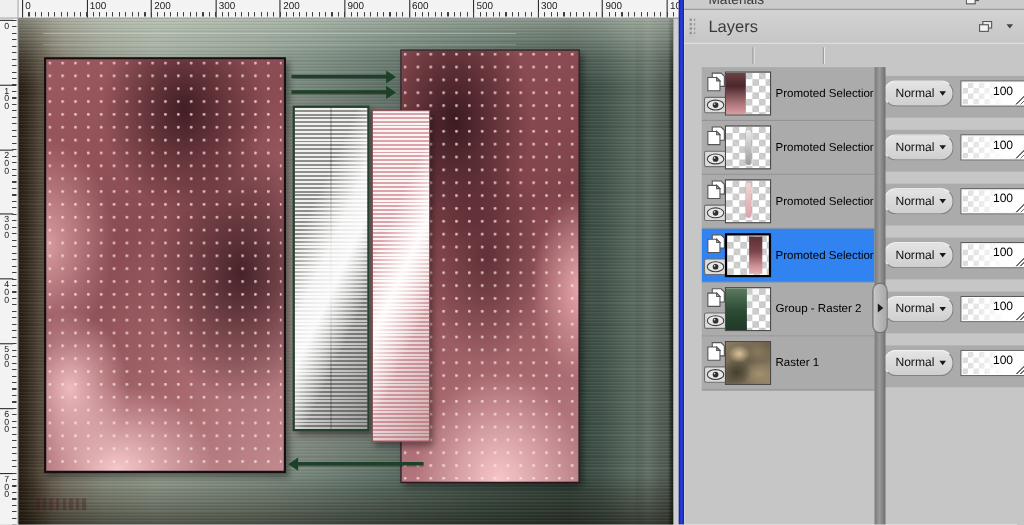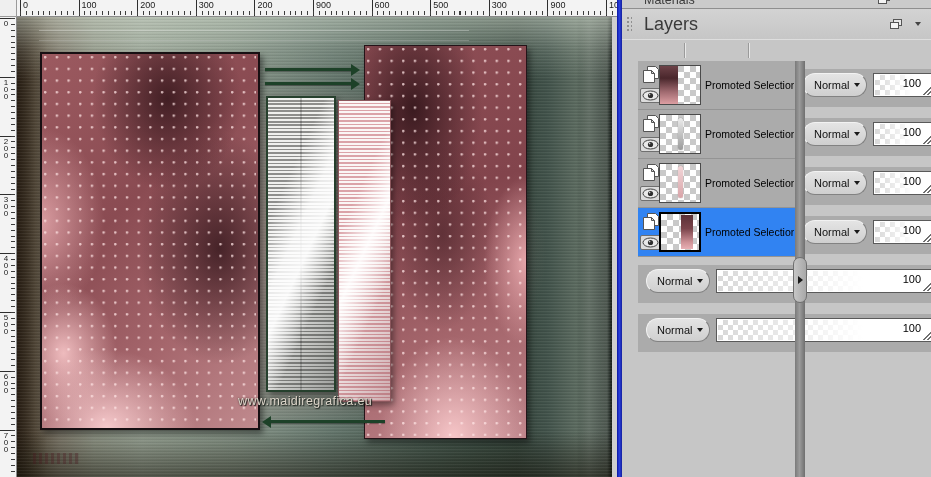--- a/index.html
+++ b/index.html
@@ -96,21 +96,21 @@
   .palette{position:absolute;left:622px;top:0;width:309px;height:477px;background:#ffffff;font-size:11px;color:#000;}
   .materials-bar{position:absolute;left:0;top:0;right:0;height:9px;overflow:hidden;
     background:#cbcbcb;border-bottom:1px solid #8f8f8f;box-sizing:border-box;}
   .materials-title{position:absolute;top:-7px;left:22px;font-size:12.5px;color:#3c3c3c;}
   .materials-bar .pal-restore-icon{position:absolute;right:40px;top:-6px;}
 
   .layers-header{position:absolute;left:0;top:9px;right:0;height:30px;
     background:linear-gradient(180deg,#d3d3d3,#c6c6c6);display:flex;align-items:center;}
   .grip{width:6px;height:17px;margin-left:4px;
     background-image:radial-gradient(circle,#909090 1px,transparent 1.3px);background-size:4px 4px;}
-  .pal-title{margin-left:12px;font-size:18px;color:#3a3a3a;}
+  .pal-title{margin-left:12px;font-size:15px;color:#3a3a3a;}
   .header-icons{margin-left:auto;display:flex;align-items:center;gap:12px;margin-right:10px;}
   .pal-restore-icon svg{display:block;}
   .menu-arrow{width:0;height:0;border-top:4px solid #444;border-left:3.5px solid transparent;border-right:3.5px solid transparent;}
 
   .layers-toolbar{position:absolute;left:0;top:39px;right:0;height:22px;background:#c6c6c6;
     border-top:1px solid #dedede;}
   .tb-sep{position:absolute;top:3px;height:15px;width:0;border-left:1px solid #9a9a9a;border-right:1px solid #e8e8e8;}
 
   .layers-list{position:absolute;left:0;top:61px;right:0;bottom:0;background:#c6c6c6;}
   .rows{position:absolute;left:0;right:0;top:0;}
@@ -233,21 +233,20 @@
       <div class="rect-right">
           <div class="dots"></div>
         </div>
       <div class="bar-gray"></div>
       <div class="bar-pink"></div>
 
       <div class="cv-arrow arrow-1"></div>
       <div class="cv-arrow arrow-2"></div>
       <div class="cv-arrow left arrow-3"></div>
 
-      <div class="wm-site">www.maidiregrafica.eu</div>
       <div class="sig"></div>
     </div>
   </div>
 
   <div class="divider-blue"></div>
 
   <div class="palette">
 
     <div class="materials-bar">
       <span class="materials-title">Materials</span>
@@ -403,34 +402,70 @@
       </div>
       <div class="opacity-box">
         <span class="checker"></span>
         <span class="opacity-value">100</span>
         <span class="resize-grip"></span>
       </div>
     </div>
   </div>
           <div class="layer-row group">
     <div class="row-gutter"></div>
+    <div class="row-main">
+      <span class="btn-pages">
+        <svg width="19" height="20" viewBox="0 0 19 20">
+          <path d="M6.5 1.5h8l3 3v9h-11z" fill="#ffffff" stroke="#555"></path>
+          <path d="M2.5 5.5h8l3 3v9h-11z" fill="#ffffff" stroke="#555"></path>
+          <path d="M10.5 5.5v3h3z" fill="#dcdcdc" stroke="#555"></path>
+        </svg>
+      </span>
+      <span class="btn-eye">
+        <svg width="17" height="11" viewBox="0 0 17 11">
+          <ellipse cx="8.5" cy="5.5" rx="7.5" ry="4.5" fill="#e9e9e9" stroke="#3f3f3f"></ellipse>
+          <circle cx="8.5" cy="5.5" r="2.6" fill="#2f2f2f"></circle>
+          <circle cx="7.6" cy="4.6" r="0.8" fill="#cfcfcf"></circle>
+        </svg>
+      </span>
+      <span class="thumb green-group"></span>
+      <span class="layer-name">Group - Raster 2</span>
+    </div>
     <div class="row-controls">
       <div class="blend-dropdown">
         <span class="blend-label">Normal</span>
         <span class="dd-arrow"></span>
       </div>
       <div class="opacity-box">
         <span class="checker"></span>
         <span class="opacity-value">100</span>
         <span class="resize-grip"></span>
       </div>
     </div>
   </div>
           <div class="layer-row">
     <div class="row-gutter"></div>
+    <div class="row-main">
+      <span class="btn-pages">
+        <svg width="19" height="20" viewBox="0 0 19 20">
+          <path d="M6.5 1.5h8l3 3v9h-11z" fill="#ffffff" stroke="#555"></path>
+          <path d="M2.5 5.5h8l3 3v9h-11z" fill="#ffffff" stroke="#555"></path>
+          <path d="M10.5 5.5v3h3z" fill="#dcdcdc" stroke="#555"></path>
+        </svg>
+      </span>
+      <span class="btn-eye">
+        <svg width="17" height="11" viewBox="0 0 17 11">
+          <ellipse cx="8.5" cy="5.5" rx="7.5" ry="4.5" fill="#e9e9e9" stroke="#3f3f3f"></ellipse>
+          <circle cx="8.5" cy="5.5" r="2.6" fill="#2f2f2f"></circle>
+          <circle cx="7.6" cy="4.6" r="0.8" fill="#cfcfcf"></circle>
+        </svg>
+      </span>
+      <span class="thumb photo"></span>
+      <span class="layer-name">Raster 1</span>
+    </div>
     <div class="row-controls">
       <div class="blend-dropdown">
         <span class="blend-label">Normal</span>
         <span class="dd-arrow"></span>
       </div>
       <div class="opacity-box">
         <span class="checker"></span>
         <span class="opacity-value">100</span>
         <span class="resize-grip"></span>
       </div>

